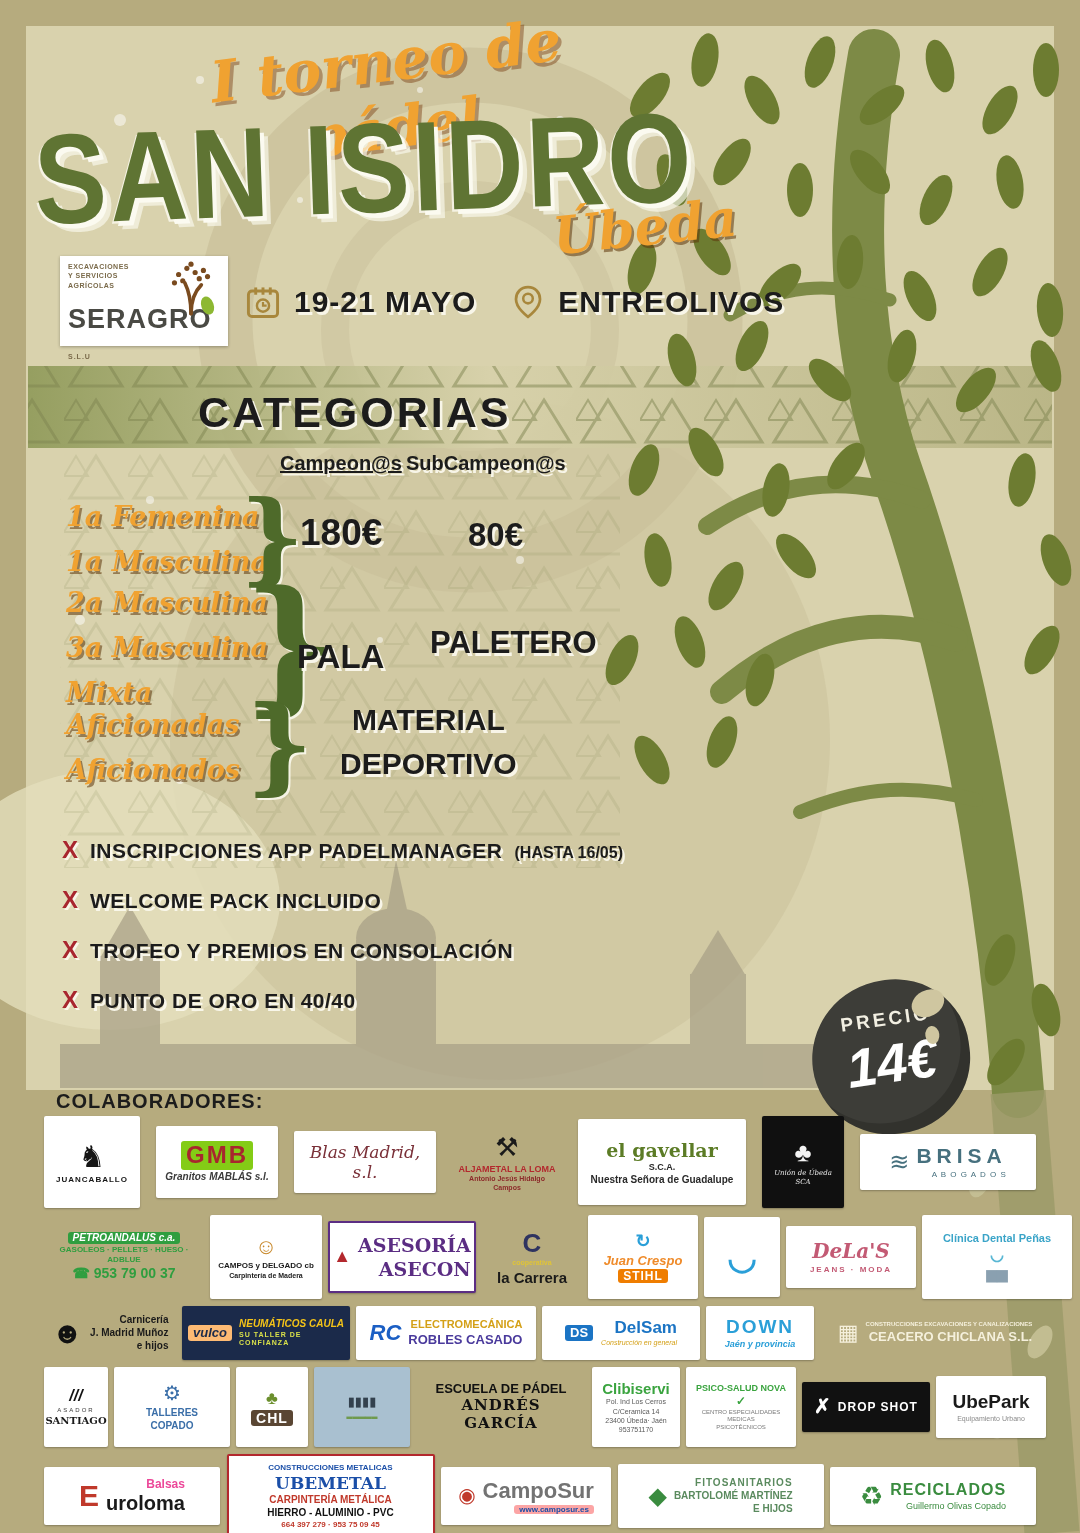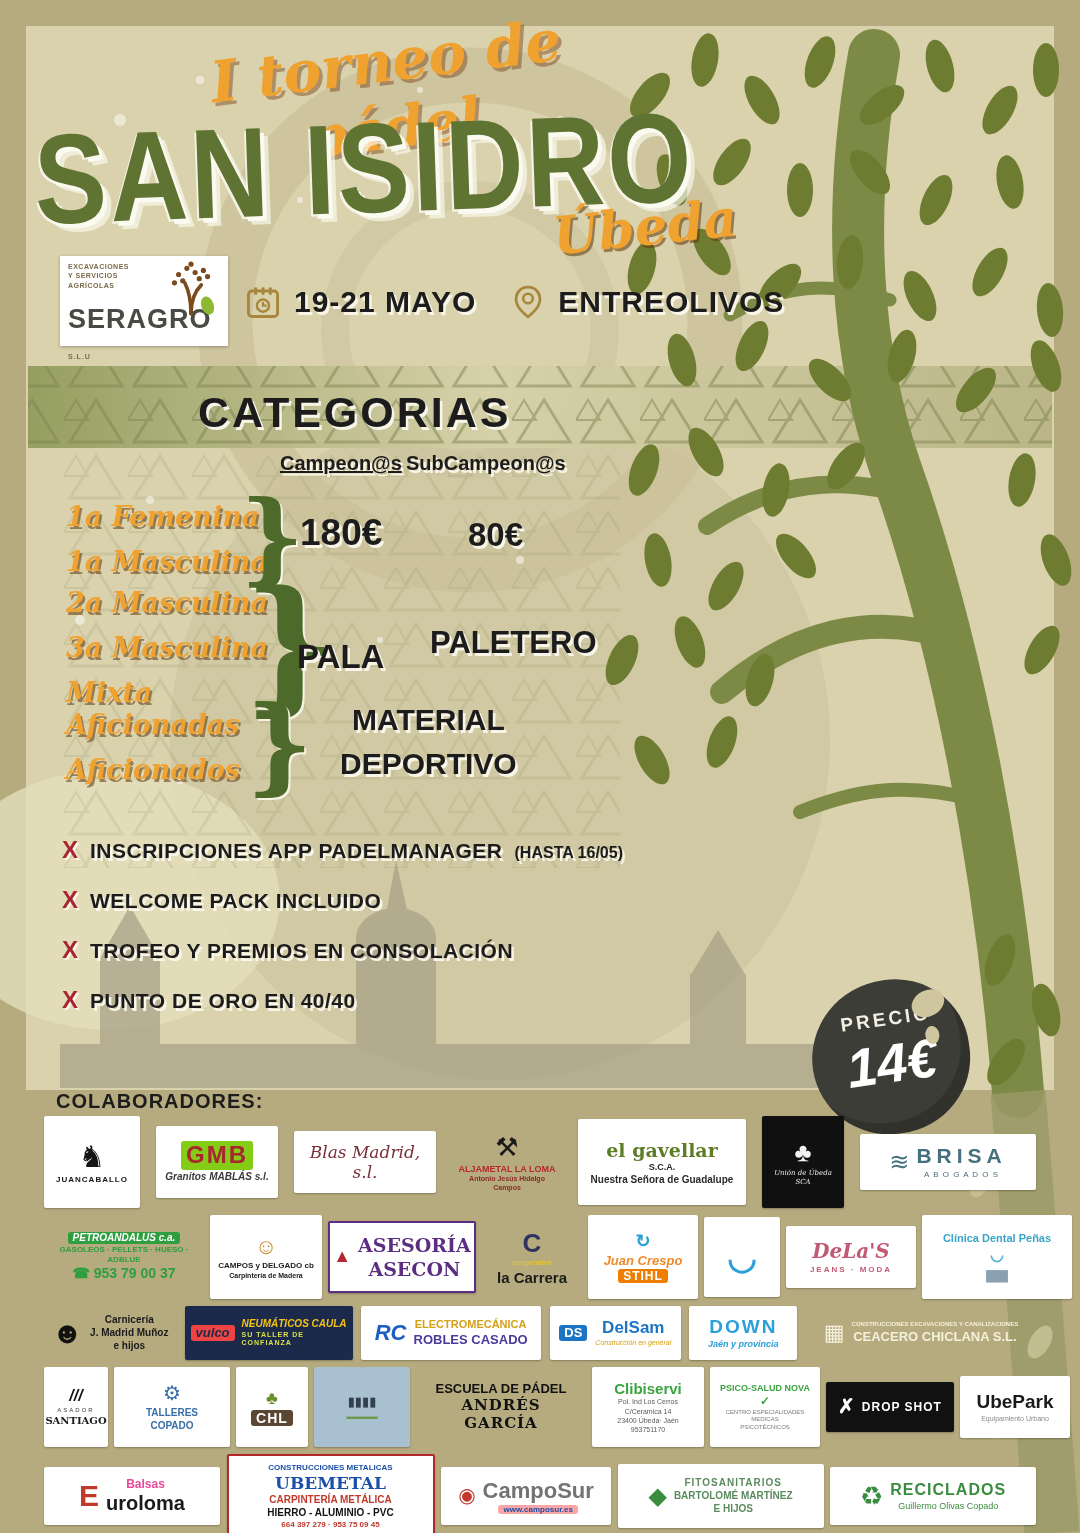--- a/index.html
+++ b/index.html
@@ -71,21 +71,21 @@
   .collab-heading{position:absolute;left:56px;top:1090px;font-size:20px;letter-spacing:1px;
                   font-weight:900;color:#1c1c1c;}
 
   .sp-rows{position:absolute;left:44px;top:1116px;width:992px;}
   .sp-row{display:flex;align-items:center;justify-content:space-between;gap:6px;margin-bottom:7px;}
   .sp-card{display:flex;flex-direction:column;align-items:center;justify-content:center;text-align:center;
            gap:1px;padding:5px 6px;line-height:1.18;box-sizing:border-box;flex-shrink:0;}
   .sp-card.box{background:#fff;border-radius:2px;box-shadow:0 1px 2px rgba(0,0,0,.28);}
   .sp-card.row{flex-direction:row;gap:7px;}
   .sp-lines{display:flex;flex-direction:column;align-items:center;gap:1px;}
-  .sp-card.row .sp-lines{align-items:center;text-align:left;}
+  .sp-card.row .sp-lines{align-items:flex-end;text-align:left;}
 </style>
 </head>
 <body>
 
 <div class="poster">
 
   <svg class="bg" viewBox="0 0 1080 1533">
     <defs>
       <linearGradient id="bandg" x1="0" y1="0" x2="1" y2="0">
         <stop offset="0" stop-color="#8e9958"></stop>
@@ -412,34 +412,34 @@
       <div class="sp-row">
         <div class="sp-card row" style="width: 132px;">
           <div class="sp-glyph" style="color: rgb(17, 17, 17); font-size: 30px;">☻</div>
           <div class="sp-lines">
             <div class="sp-line" style="color: rgb(26, 26, 26); font-size: 10px; font-weight: 900;">Carnicería</div>
             <div class="sp-line" style="color: rgb(26, 26, 26); font-size: 10px; font-weight: 900;">J. Madrid Muñoz</div>
             <div class="sp-line" style="color: rgb(26, 26, 26); font-size: 10px; font-weight: 900;">e hijos</div>
           </div>
         </div>
         <div class="sp-card box row" style="width: 168px; min-height: 54px; background: rgb(27, 42, 74);">
-          <div class="sp-glyph" style="color: rgb(27, 42, 74); font-size: 13px; font-weight: 900; font-style: italic; background: #ef4444; padding: 0px 5px; border-radius: 3px;">vulco</div>
+          <div class="sp-glyph" style="color: rgb(27, 42, 74); font-size: 13px; font-weight: 900; font-style: italic; background: #fdba74; padding: 0px 5px; border-radius: 3px;">vulco</div>
           <div class="sp-lines">
             <div class="sp-line" style="color: rgb(245, 196, 24); font-size: 10px; font-weight: 900; font-style: italic;">NEUMÁTICOS CAULA</div>
             <div class="sp-line" style="color: rgb(216, 224, 74); font-size: 7px; font-weight: 700; letter-spacing: 1px;">SU TALLER DE CONFIANZA</div>
           </div>
         </div>
         <div class="sp-card box row" style="width: 180px; min-height: 54px;">
           <div class="sp-glyph" style="color: rgb(27, 95, 196); font-size: 22px; font-weight: 900; font-style: italic;">RC</div>
           <div class="sp-lines">
             <div class="sp-line" style="color: rgb(212, 160, 23); font-size: 11px; font-weight: 900;">ELECTROMECÁNICA</div>
             <div class="sp-line" style="color: rgb(74, 58, 156); font-size: 13px; font-weight: 900;">ROBLES CASADO</div>
           </div>
         </div>
-        <div class="sp-card box row" style="width: 131px; min-height: 54px; gap: 8px;">
+        <div class="sp-card box row" style="width: 158px; min-height: 54px; gap: 8px;">
           <div class="sp-glyph" style="color: rgb(255, 255, 255); font-size: 13px; font-weight: 900; background: rgb(27, 116, 196); padding: 0px 5px; border-radius: 3px;">DS</div>
           <div class="sp-lines">
             <div class="sp-line" style="color: rgb(27, 116, 196); font-size: 17px; font-weight: 700;">DelSam</div>
             <div class="sp-line" style="color: rgb(212, 160, 23); font-size: 7px; font-style: italic;">Construcción en general</div>
           </div>
         </div>
         <div class="sp-card box" style="width: 108px; min-height: 54px;">
           <div class="sp-lines">
             <div class="sp-line" style="color: rgb(42, 159, 216); font-size: 19px; font-weight: 900; letter-spacing: 2px;">DOWN</div>
             <div class="sp-line" style="color: rgb(42, 159, 216); font-size: 9px; font-weight: 700; font-style: italic; text-align: right;">Jaén y provincia</div>
@@ -479,21 +479,21 @@
             <div class="sp-line" style="color: rgb(51, 65, 78); font-size: 13px;">▮▮▮▮</div>
             <div class="sp-line" style="color: rgb(111, 154, 78); font-size: 8px;">▂▂▂▂▂</div>
           </div>
         </div>
         <div class="sp-card" style="width: 170px;">
           <div class="sp-lines">
             <div class="sp-line" style="color: rgb(17, 17, 17); font-size: 13px; font-weight: 900;">ESCUELA DE PÁDEL</div>
             <div class="sp-line" style="color: rgb(17, 17, 17); font-size: 15px; font-weight: 700; font-family: &quot;DejaVu Serif&quot;, serif; letter-spacing: 1px;">ANDRÉS GARCÍA</div>
           </div>
         </div>
-        <div class="sp-card box" style="width: 112px; min-height: 80px;">
+        <div class="sp-card box" style="width: 88px; min-height: 80px;">
           <div class="sp-lines">
             <div class="sp-line" style="color: rgb(58, 164, 63); font-size: 15px; font-weight: 900;">Clibiservi</div>
             <div class="sp-line" style="color: rgb(90, 90, 90); font-size: 7px;">Pol. Ind Los Cerros</div>
             <div class="sp-line" style="color: rgb(90, 90, 90); font-size: 7px;">C/Ceramica 14</div>
             <div class="sp-line" style="color: rgb(90, 90, 90); font-size: 7px;">23400 Úbeda· Jaén</div>
             <div class="sp-line" style="color: rgb(90, 90, 90); font-size: 7px;">953751170</div>
           </div>
         </div>
         <div class="sp-card box" style="width: 110px; min-height: 80px;">
           <div class="sp-lines">

